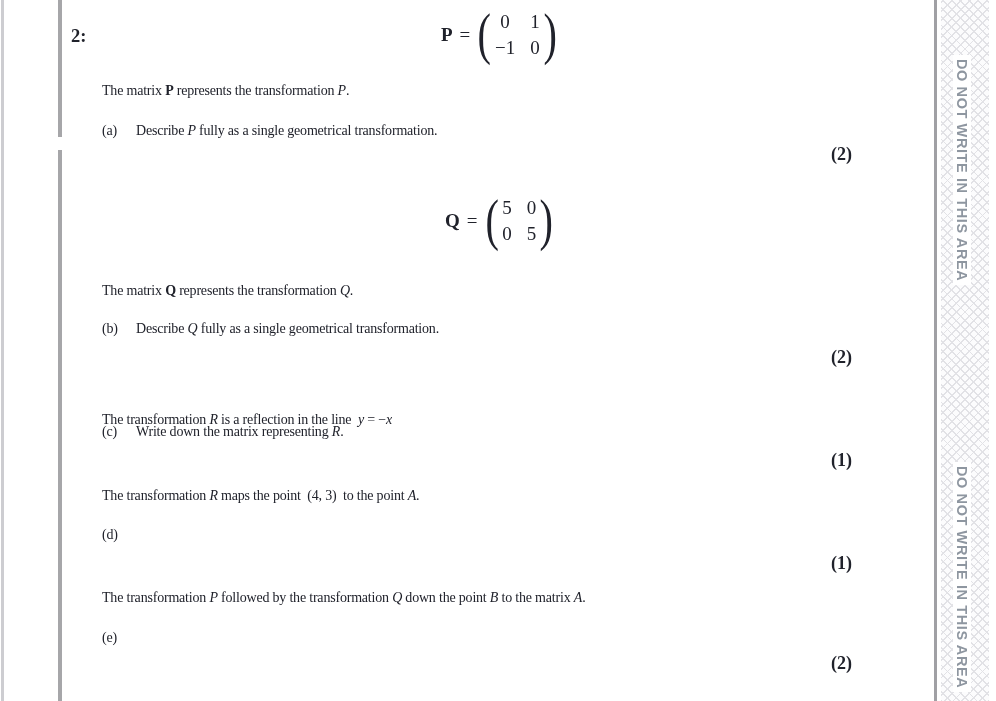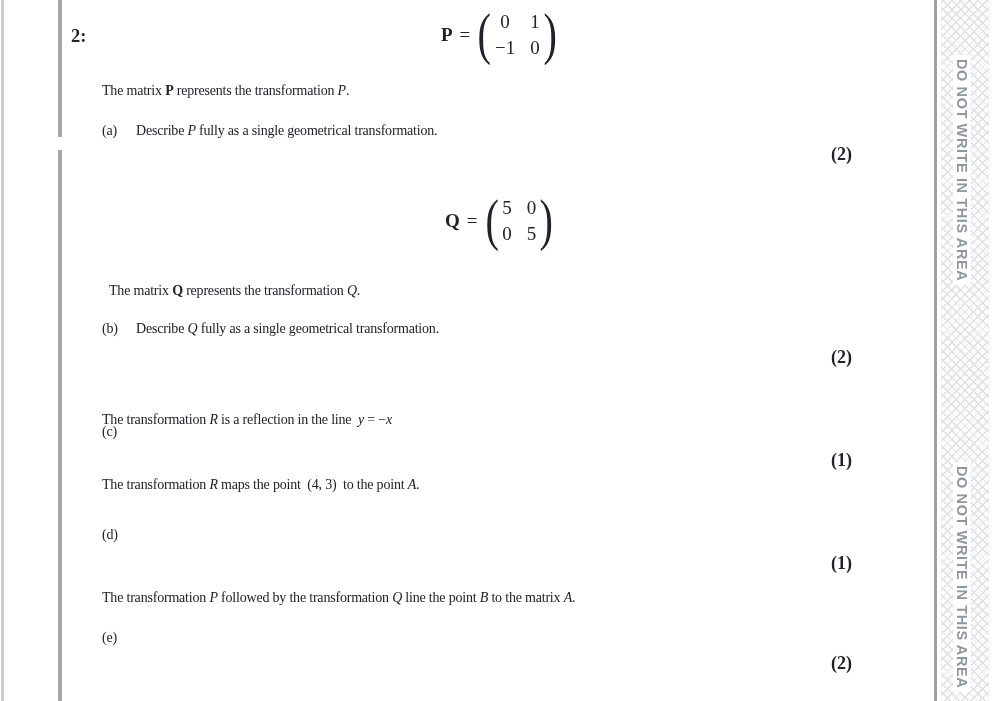--- a/index.html
+++ b/index.html
@@ -93,43 +93,44 @@
     <span class="paren">(</span>
     <div class="m-grid">
       <span>5</span>
       <span>0</span>
       <span>0</span>
       <span>5</span>
     </div>
     <span class="paren">)</span>
   </div>
 
-  <div class="tline" style="top:284px;margin-left:7px;"><span>The matrix </span><span class="s-b">Q</span><span> represents the transformation </span><span class="s-i">Q</span><span>.</span></div>
+  <div class="tline" style="top:284px;"><span>The matrix </span><span class="s-b">Q</span><span> represents the transformation </span><span class="s-i">Q</span><span>.</span></div>
 
   <div class="tline part" style="top:322px;">
     <span class="part-label">(b)</span>
     <span class="part-text"><span>Describe </span><span class="s-i">Q</span><span> fully as a single geometrical transformation.</span></span>
   </div>
   <div class="mark" style="top:348px;">(2)</div>
 
   <div class="tline" style="top:387px;margin-top:26px;"><span>The transformation </span><span class="s-i">R</span><span> is a reflection in the line  </span><span class="s-i">y</span><span> = −</span><span class="s-i">x</span></div>
 
   <div class="tline part" style="top:425px;">
     <span class="part-label">(c)</span>
+    <span class="part-text"><span>Write down the matrix representing </span><span class="s-i">R</span><span>.</span></span>
   </div>
   <div class="mark" style="top:451px;">(1)</div>
 
-  <div class="tline" style="top:478px;text-align:right;"><span>The transformation </span><span class="s-i">R</span><span> maps the point  (4, 3)  to the point </span><span class="s-i">A</span><span>.</span></div>
+  <div class="tline" style="top:489px;text-align:right;"><span>The transformation </span><span class="s-i">R</span><span> maps the point  (4, 3)  to the point </span><span class="s-i">A</span><span>.</span></div>
 
   <div class="tline part" style="top:528px;">
     <span class="part-label">(d)</span>
   </div>
   <div class="mark" style="top:554px;">(1)</div>
 
-  <div class="tline" style="top:591px;"><span>The transformation </span><span class="s-i">P</span><span> followed by the transformation </span><span class="s-i">Q</span><span> line the point </span><span class="s-i">B</span><span> to the matrix </span><span class="s-i">A</span><span>.</span></div>
+  <div class="tline" style="top:591px;"><span>The transformation </span><span class="s-i">P</span><span> followed by the transformation </span><span class="s-i">Q</span><span> down the point </span><span class="s-i">B</span><span> to the matrix </span><span class="s-i">A</span><span>.</span></div>
 
   <div class="tline part" style="top:631px;">
     <span class="part-label">(e)</span>
   </div>
   <div class="mark" style="top:654px;">(2)</div>
 
   <div class="side-line"></div>
   <div class="hatch"></div>
   <div class="side-warning w1">DO NOT WRITE IN THIS AREA</div>
   <div class="side-warning w2">DO NOT WRITE IN THIS AREA</div>

